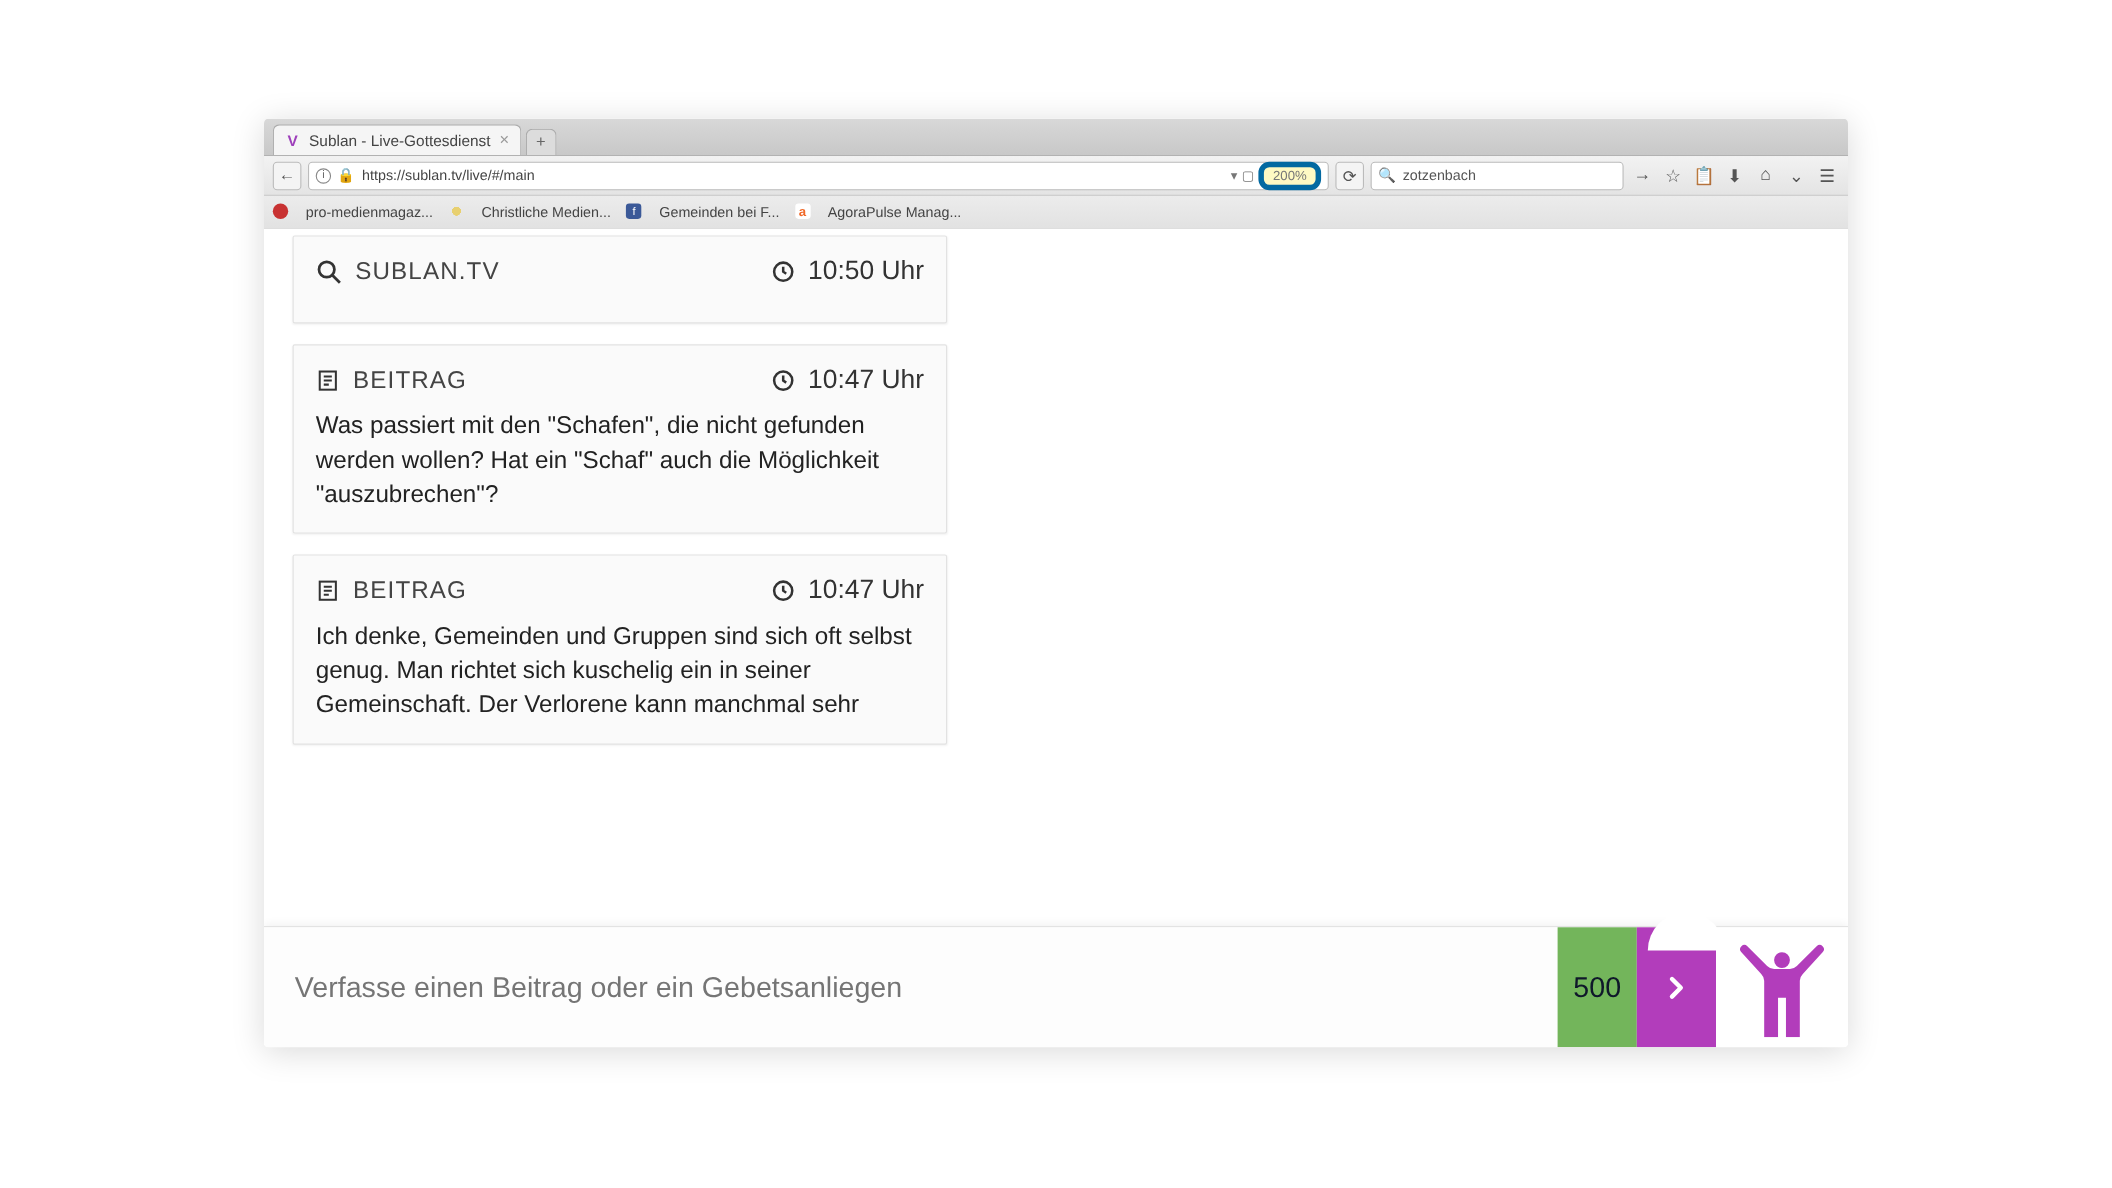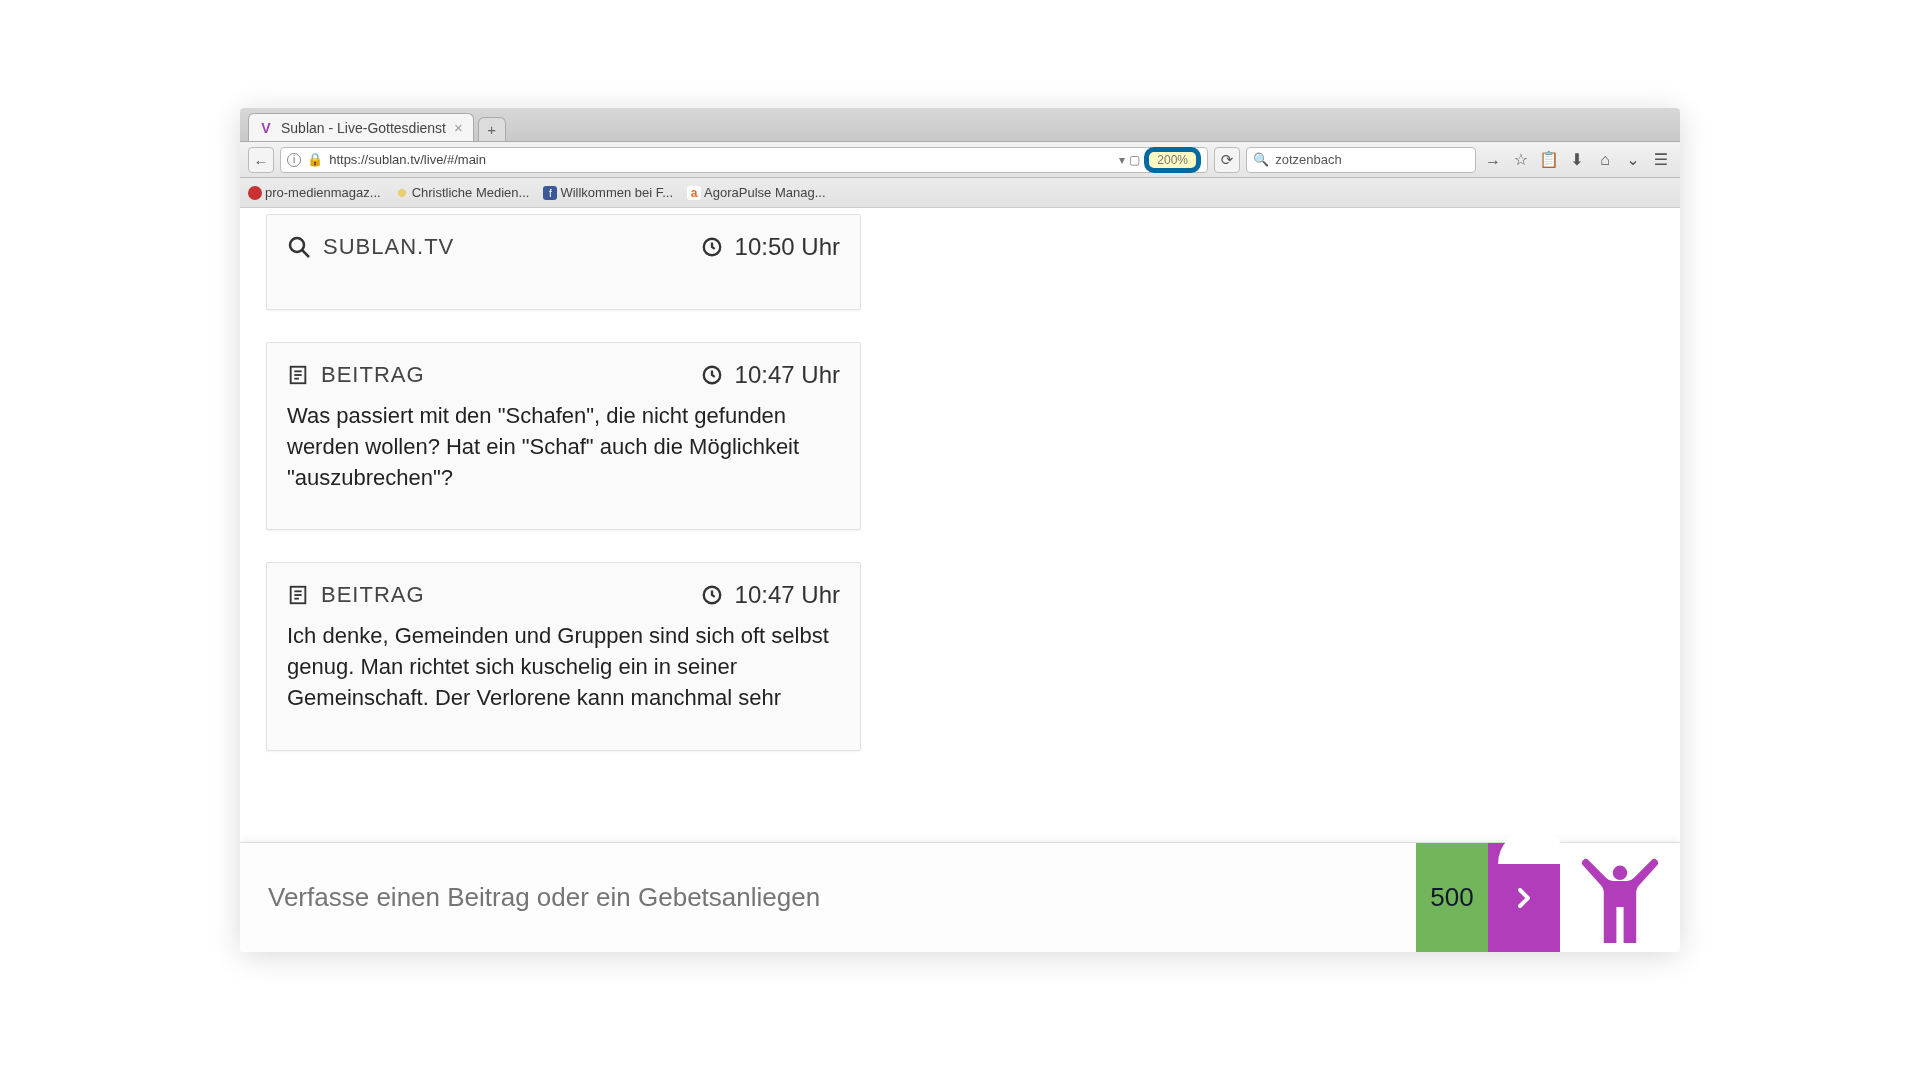--- a/index.html
+++ b/index.html
@@ -13,25 +13,25 @@
 .addrbar{height:36px;background:linear-gradient(#f2f2f2,#e4e4e4);border-bottom:1px solid #bbb;display:flex;align-items:center;padding:0 8px;gap:6px}
 .navbtn{width:26px;height:26px;border-radius:4px;background:#f4f4f4;border:1px solid #bbb;display:flex;align-items:center;justify-content:center;color:#555;font-size:15px}
 .urlbox{flex:1;height:26px;background:#fff;border:1px solid #bbb;border-radius:4px;display:flex;align-items:center;padding:0 6px;gap:6px;font-size:13px;color:#444}
 .info-i{width:14px;height:14px;border:1px solid #888;border-radius:50%;display:flex;align-items:center;justify-content:center;font-size:10px;color:#666}
 .lock{color:#4caf50;font-size:13px}
 .zoomgrp{display:flex;align-items:center;gap:4px;color:#777;font-size:12px}
 .zoompill{border:5px solid #0369a1;border-radius:10px;padding:1px 8px;background:#fef9c3}
 .searchbox{width:230px;height:26px;background:#fff;border:1px solid #bbb;border-radius:4px;display:flex;align-items:center;padding:0 6px;gap:6px;font-size:13px;color:#555}
 .tico{width:22px;height:22px;display:flex;align-items:center;justify-content:center;color:#555;font-size:16px}
 .bmbar{height:30px;background:linear-gradient(#ececec,#e2e2e2);border-bottom:1px solid #ccc;display:flex;align-items:center;padding:0 8px;gap:14px;font-size:13px;color:#444}
-.bm{display:flex;align-items:flex-end;gap:3px}
+.bm{display:flex;align-items:flex-start;gap:16px}
 .bmico{width:14px;height:14px;border-radius:3px}
 .content{position:relative;height:calc(100% - 100px);background:#fff}
 .feed{position:absolute;top:0;left:0;width:647px;height:100%;padding:0 0 120px 0;overflow:hidden}
-.card{background:#fafafa;border:1px solid #e2e2e2;margin:0 26px 32px 26px;padding:18px 20px 36px 20px;border-radius:2px;box-shadow:0 1px 2px rgba(0,0,0,.05)}
+.card{background:#fafafa;border:1px solid #e2e2e2;margin:0 26px 19px 26px;padding:18px 20px 20px 20px;border-radius:2px;box-shadow:0 1px 2px rgba(0,0,0,.05)}
 .cardhead{display:flex;align-items:center;justify-content:space-between;margin-bottom:12px}
 .chleft,.chright{display:flex;align-items:center;gap:12px}
 .chlabel{font-size:22px;color:#444;letter-spacing:1px}
 .ctime{font-size:24px;color:#333}
 .cbody{font-size:22px;color:#222;line-height:1.4}
 .isearch{width:24px;height:24px}
 .idoc{width:22px;height:22px}
 .iclock{width:22px;height:22px}
 .composer{position:absolute;left:0;right:0;bottom:0;height:110px;display:flex;align-items:flex-start;background:#fff;border-top:1px solid #ddd;box-shadow:0 -2px 8px rgba(0,0,0,.06)}
 .compose-input{flex:1;height:100%;border:none;outline:none;font-size:26px;color:#888;padding:0 28px;background:#fdfdfd}
@@ -86,21 +86,21 @@
     <div class="bm">
         <span class="bmico" style="background:#c83232;border-radius:50%"></span>
         <span>pro-medienmagaz...</span>
       </div>
     <div class="bm">
         <span class="bmico" style="background:radial-gradient(circle,#e8d070 40%,transparent 42%)"></span>
         <span>Christliche Medien...</span>
       </div>
     <div class="bm">
         <span class="bmico" style="background:#3b5998;color:#fff;font-size:10px;display:flex;align-items:center;justify-content:center">f</span>
-        <span>Willkommen bei F...</span>
+        <span>Gemeinden bei F...</span>
       </div>
     <div class="bm">
         <span class="bmico" style="background:#fff;color:#f06a2a;font-size:12px;font-weight:bold;display:flex;align-items:center;justify-content:center">a</span>
         <span>AgoraPulse Manag...</span>
       </div>
   </div>
 
   <div class="content">
     <div class="feed">
 

